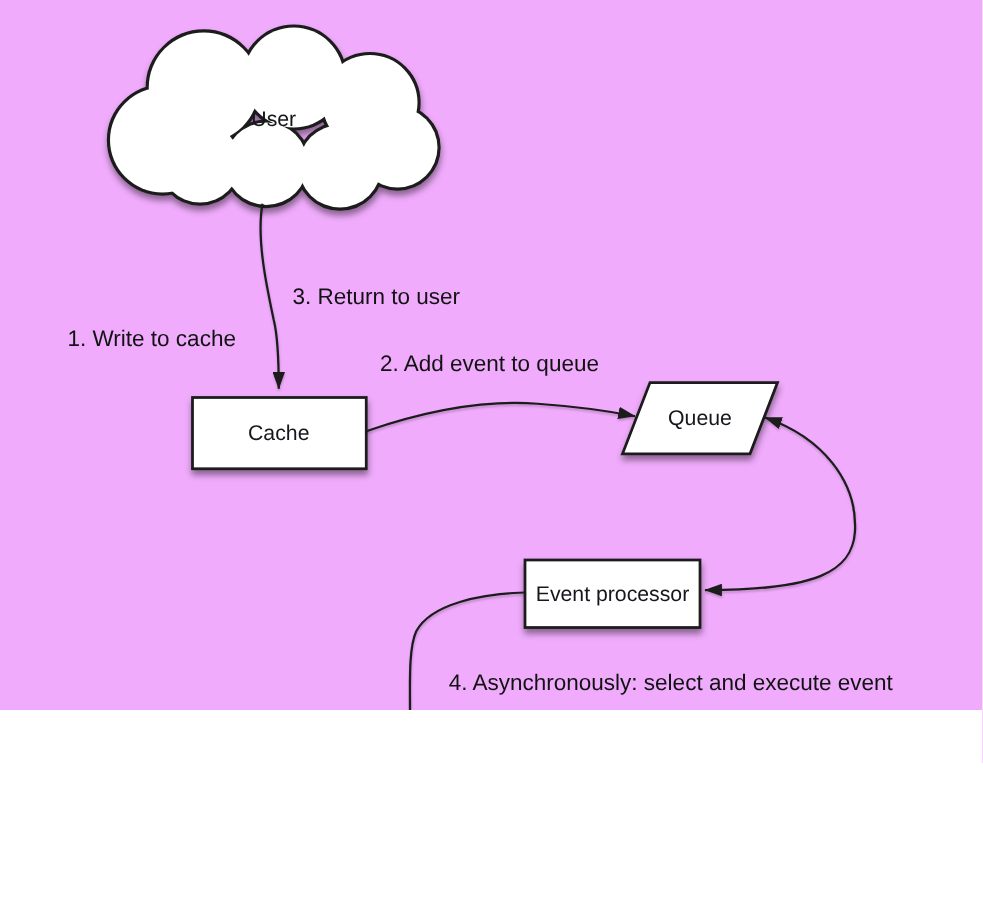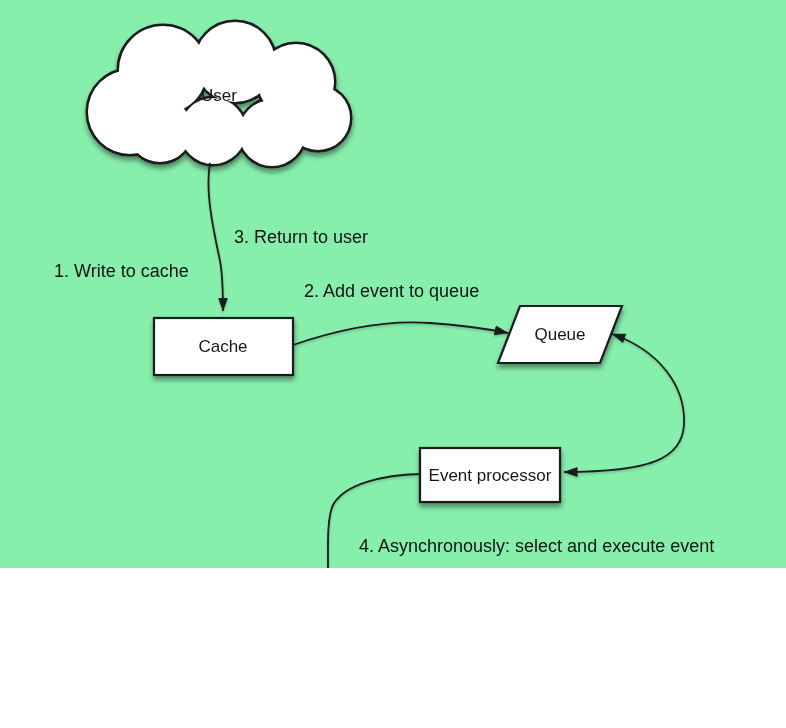--- a/index.html
+++ b/index.html
@@ -4,21 +4,21 @@
 <style>
   html, body {
     margin: 0;
     padding: 0;
     background: #ffffff;
   }
   .diagram-wrap {
     position: relative;
     width: 786px;
     height: 568px;
-    background: #86efac;
+    background: #f0abfc;
     overflow: hidden;
     font-family: "Liberation Sans", "DejaVu Sans", sans-serif;
   }
   svg { display: block; }
   .shape {
     fill: #ffffff;
     stroke: #1b1b1b;
     stroke-width: 2.2;
   }
   .cloud-stroke circle {

